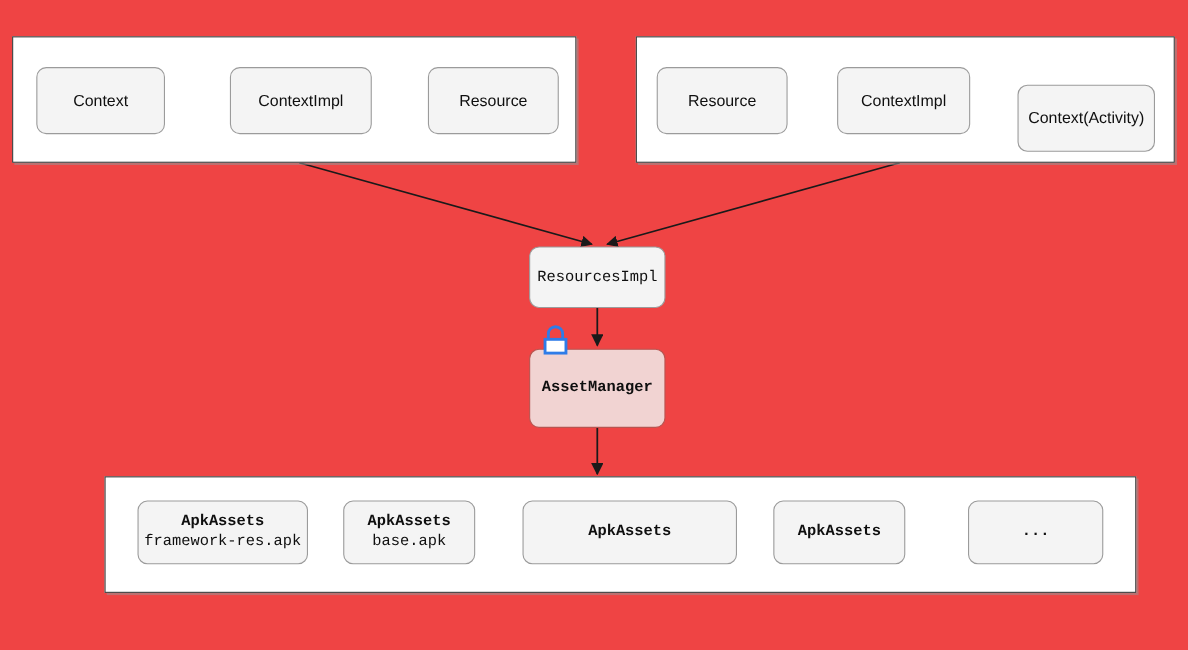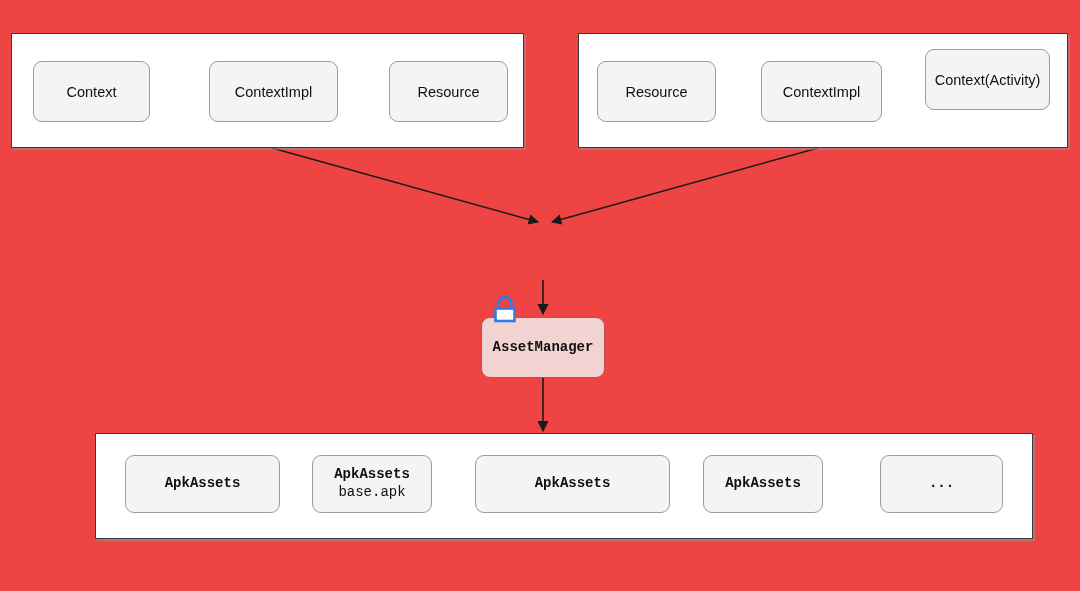--- a/index.html
+++ b/index.html
@@ -119,40 +119,44 @@
   <div class="group-box" style="left:578px; top:33px; width:490px; height:115px;"></div>
 
   <div class="node sans" style="left:597px; top:61px; width:119px; height:61px;">
     <span class="plain">Resource</span>
   </div>
 
   <div class="node sans" style="left:761px; top:61px; width:121px; height:61px;">
     <span class="plain">ContextImpl</span>
   </div>
 
-  <div class="node sans" style="left:925px; top:49px; width:125px; height:61px;">
+  <div class="node sans" style="left:925px; top:77px; width:125px; height:61px;">
     <span class="plain">Context(Activity)</span>
   </div>
 
+  <div class="node mono" style="left:481px; top:224px; width:124px; height:56px;">
+    <span class="plain">ResourcesImpl</span>
+  </div>
 
-  <div class="node mono accent" style="left:481px; top:317px; width:124px; height:61px;">
+  <div class="node mono accent" style="left:481px; top:317px; width:124px; height:72px;">
     <span class="l1">AssetManager</span>
   </div>
 
   <div class="lock-badge" style="left:488px; top:293px;">
     <svg width="34" height="34" viewBox="0 0 34 34">
       <path d="M 10.5 16 L 10.5 10.5 A 6.5 6.5 0 0 1 23.5 10.5 L 23.5 16" fill="none" stroke="#2f7ce8" stroke-width="2.6"></path>
       <rect x="7.5" y="15.5" width="19" height="12.5" fill="#ffffff" stroke="#2f7ce8" stroke-width="2.6"></rect>
     </svg>
   </div>
 
   <div class="group-box" style="left:95px; top:433px; width:938px; height:106px;"></div>
 
   <div class="node mono" style="left:125px; top:455px; width:155px; height:58px;">
     <span class="l1">ApkAssets</span>
+    <span class="l2">framework-res.apk</span>
   </div>
 
   <div class="node mono" style="left:312px; top:455px; width:120px; height:58px;">
     <span class="l1">ApkAssets</span>
     <span class="l2">base.apk</span>
   </div>
 
   <div class="node mono" style="left:475px; top:455px; width:195px; height:58px;">
     <span class="l1">ApkAssets</span>
   </div>

